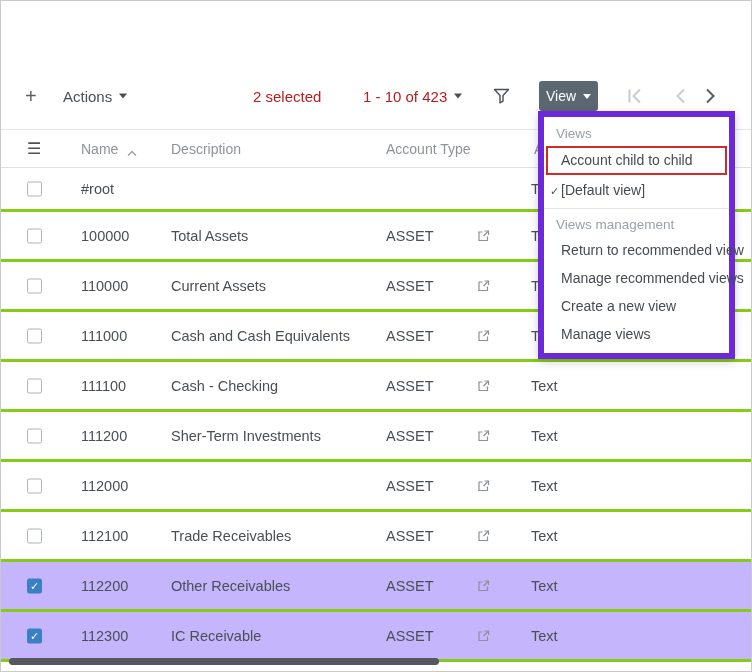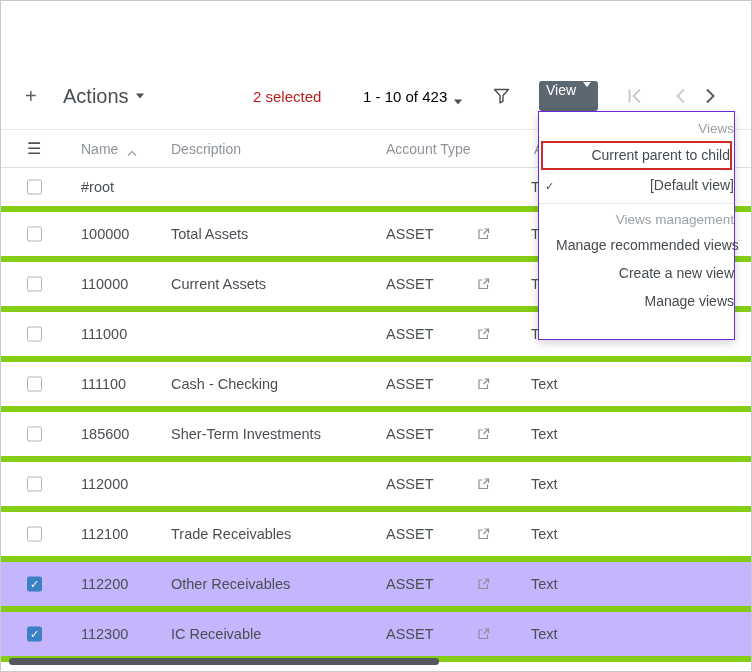--- a/index.html
+++ b/index.html
@@ -8,67 +8,67 @@
 
   
   .titlebar{position:absolute;left:0;top:0;right:0;height:62px;background:#4d8fc4;
             display:flex;align-items:center;padding-left:25px;box-sizing:border-box;}
   .titlebar .t{color:#ffffff;font-size:21px;letter-spacing:.3px;}
 
   
   .toolbar{position:absolute;left:0;top:62px;right:0;height:66px;background:#fff;}
   .toolbar>*{position:absolute;top:50%;transform:translateY(-50%);}
   .tb-plus{left:18px;font-size:20px;color:#5a5f63;background:none;border:none;cursor:pointer;padding:2px 6px;}
-  .tb-actions{left:62px;font-size:20px;color:#4a4f54;display:flex;align-items:center;cursor:pointer;}
+  .tb-actions{left:62px;font-size:15px;color:#4a4f54;display:flex;align-items:center;cursor:pointer;}
   .caret{display:inline-block;width:0;height:0;border-left:4px solid transparent;
          border-right:4px solid transparent;border-top:5px solid #4a4f54;margin-left:7px;}
   .caret.white{border-top-color:#fff;}
   .tb-selected{left:252px;font-size:15px;color:#b91c1c;font-weight:normal;}
-  .tb-pag{left:362px;font-size:15px;color:#000000;display:flex;align-items:flex-end;cursor:pointer;}
+  .tb-pag{left:362px;font-size:15px;color:#b91c1c;display:flex;align-items:center;cursor:pointer;}
   .tb-filter{left:492px;cursor:pointer;line-height:0;}
   .tb-view{left:538px;width:59px;height:30px;background:#5b6771;border:none;border-radius:3px;
-           color:#fff;font-size:14px;display:flex;align-items:flex-start;justify-content:center;cursor:pointer;
+           color:#fff;font-size:14px;display:flex;align-items:center;justify-content:center;cursor:pointer;
            font-family:"Liberation Sans",sans-serif;}
   .pg{line-height:0;cursor:pointer;}
   .pg-first{left:626px;}
   .pg-prev{left:674px;}
   .pg-next{left:704px;}
 
   
   .thead{position:absolute;left:0;top:128px;right:0;height:39px;border-top:1px solid #e6e6e6;
          border-bottom:1px solid #e0e0e0;box-sizing:border-box;background:#fff;}
   .thead>*{position:absolute;top:50%;transform:translateY(-50%);}
   .th{color:#8d9399;font-size:14px;}
   .th-menu{left:26px;font-size:16px;color:#4c5257;cursor:pointer;line-height:1;}
   .th-name{left:80px;display:flex;align-items:flex-end;}
   .th-name svg{margin-left:9px;}
   .th-desc{left:170px;}
   .th-type{left:385px;text-align:right;}
   .th-attr{left:533px;}
 
   
   .tbody{position:absolute;left:0;top:167px;right:0;}
-  .trow{position:relative;height:50px;border-bottom:6px solid #84cc16;background:#fff;box-sizing:border-box;padding-left:24px;}
+  .trow{position:relative;height:50px;border-bottom:3px solid #84cc16;background:#fff;box-sizing:border-box;padding-left:24px;}
   .trow.first{height:44px;}
   .trow.selected{background:#c4b5fd;}
   .trow>*{position:absolute;top:50%;transform:translateY(-50%);}
   .cb{left:26px;width:15px;height:15px;border:1px solid #aeb4b9;border-radius:2px;background:#fff;
       box-sizing:border-box;cursor:pointer;}
   .cb.checked{background:#3b7fc4;border-color:#3b7fc4;}
   .cb.checked::after{content:"\2713";color:#fff;font-size:11px;position:absolute;left:2px;top:0px;line-height:13px;}
   .c{font-size:14.5px;color:#4a4f54;white-space:nowrap;}
   .c-name{left:80px;}
   .c-desc{left:170px;}
   .c-type{left:385px;}
   .c-link{left:476px;line-height:0;cursor:pointer;}
   .c-attr{left:530px;}
 
   
-  .menu{position:absolute;left:537px;top:110px;width:197px;background:#fff;border:1px solid #6d28d9;
-        box-shadow:0 3px 9px rgba(0,0,0,.18);box-sizing:border-box;padding:4px 0 24px 0;z-index:30;text-align:right;}
+  .menu{position:absolute;left:537px;top:110px;width:197px;background:#fff;border:6px solid #6d28d9;
+        box-shadow:0 3px 9px rgba(0,0,0,.18);box-sizing:border-box;padding:4px 0 5px 0;z-index:30;}
   .m-sec{color:#9aa1a7;font-size:13.5px;padding:5px 0 4px 12px;}
   .m-sec.sep{border-top:1px solid #e6e6e6;margin-top:4px;padding-top:8px;}
   .m-item{position:relative;color:#454b50;font-size:14px;padding:6px 0 6px 17px;line-height:16px;cursor:pointer;white-space:nowrap;}
   .m-item .check{position:absolute;left:6px;top:7px;font-size:11px;color:#4a4f54;}
   .m-item.annotated{border:2px solid #cf2b27;margin:1px 2px;padding:4px 0 5px 13px;}
 
   
   .hscroll{position:absolute;left:8px;bottom:6px;width:430px;height:7px;background:#55585c;border-radius:4px;cursor:grab;z-index:5;}
 </style>
 </head>
@@ -167,20 +167,21 @@
           <path d="M5.5 2.5H2v8.5h8.5V7" fill="none" stroke="#8b9196" stroke-width="1.2"></path>
           <path d="M7.5 1.5h4v4" fill="none" stroke="#8b9196" stroke-width="1.2"></path>
           <path d="M11 2 6.5 6.5" stroke="#8b9196" stroke-width="1.2"></path>
         </svg>
       </span>
       <span class="c c-attr">Text</span>
     </div>
       <div class="trow">
       <span class="cb"></span>
       <span class="c c-name">111000</span>
+      <span class="c c-desc">Cash and Cash Equivalents</span>
       <span class="c c-type">ASSET</span>
       <span class="c-link">
         <svg width="13" height="13" viewBox="0 0 13 13">
           <path d="M5.5 2.5H2v8.5h8.5V7" fill="none" stroke="#8b9196" stroke-width="1.2"></path>
           <path d="M7.5 1.5h4v4" fill="none" stroke="#8b9196" stroke-width="1.2"></path>
           <path d="M11 2 6.5 6.5" stroke="#8b9196" stroke-width="1.2"></path>
         </svg>
       </span>
       <span class="c c-attr">Text</span>
     </div>
@@ -193,21 +194,21 @@
         <svg width="13" height="13" viewBox="0 0 13 13">
           <path d="M5.5 2.5H2v8.5h8.5V7" fill="none" stroke="#8b9196" stroke-width="1.2"></path>
           <path d="M7.5 1.5h4v4" fill="none" stroke="#8b9196" stroke-width="1.2"></path>
           <path d="M11 2 6.5 6.5" stroke="#8b9196" stroke-width="1.2"></path>
         </svg>
       </span>
       <span class="c c-attr">Text</span>
     </div>
       <div class="trow">
       <span class="cb"></span>
-      <span class="c c-name">185600</span>
+      <span class="c c-name">111200</span>
       <span class="c c-desc">Sher-Term Investments</span>
       <span class="c c-type">ASSET</span>
       <span class="c-link">
         <svg width="13" height="13" viewBox="0 0 13 13">
           <path d="M5.5 2.5H2v8.5h8.5V7" fill="none" stroke="#8b9196" stroke-width="1.2"></path>
           <path d="M7.5 1.5h4v4" fill="none" stroke="#8b9196" stroke-width="1.2"></path>
           <path d="M11 2 6.5 6.5" stroke="#8b9196" stroke-width="1.2"></path>
         </svg>
       </span>
       <span class="c c-attr">Text</span>
@@ -264,22 +265,23 @@
           <path d="M7.5 1.5h4v4" fill="none" stroke="#8b9196" stroke-width="1.2"></path>
           <path d="M11 2 6.5 6.5" stroke="#8b9196" stroke-width="1.2"></path>
         </svg>
       </span>
       <span class="c c-attr">Text</span>
     </div>
     </div>
 
   <div class="menu" id="view-menu">
       <div class="m-sec">Views</div>
-      <div class="m-item annotated"><span>Current parent to child</span></div>
+      <div class="m-item annotated"><span>Account child to child</span></div>
       <div class="m-item"><span class="check">✓</span><span>[Default view]</span></div>
       <div class="m-sec sep">Views management</div>
+      <div class="m-item"><span>Return to recommended view</span></div>
       <div class="m-item"><span>Manage recommended views</span></div>
       <div class="m-item"><span>Create a new view</span></div>
       <div class="m-item"><span>Manage views</span></div>
     </div>
 
   <div class="hscroll"></div>
 </div>
 
 </body></html>

